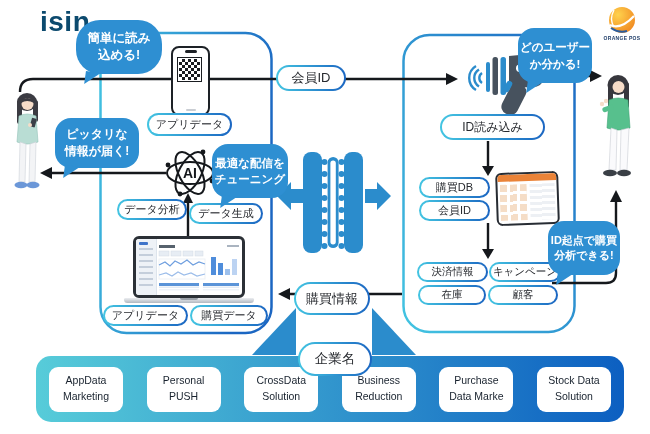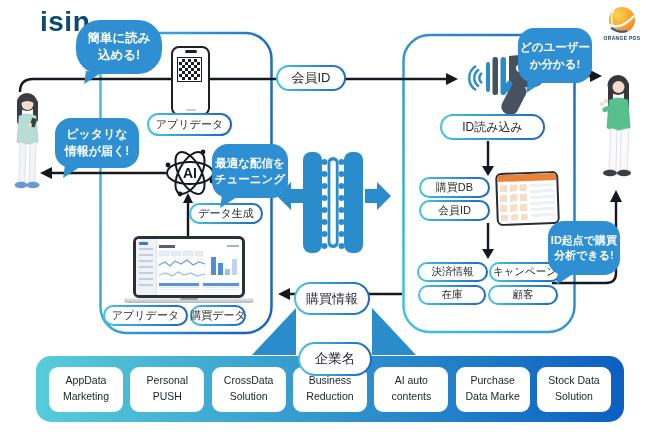--- a/index.html
+++ b/index.html
@@ -237,27 +237,30 @@
     <div class="pos-grid"></div>
     <div class="pos-list"></div>
   </div>
 
   <div class="pill" style="left:276px;top:65px;width:70px;height:26px;font-size:13px;">
       <span>会員ID</span>
     </div>
   <div class="pill" style="left:147px;top:113px;width:85px;height:23px;">
       <span>アプリデータ</span>
     </div>
+  <div class="pill" style="left:117px;top:199px;width:70px;height:21px;">
+      <span>データ分析</span>
+    </div>
   <div class="pill" style="left:189px;top:203px;width:74px;height:21px;">
       <span>データ生成</span>
     </div>
   <div class="pill" style="left:103px;top:305px;width:85px;height:21px;">
       <span>アプリデータ</span>
     </div>
-  <div class="pill" style="left:190px;top:305px;width:56px;height:21px;">
+  <div class="pill" style="left:190px;top:305px;width:78px;height:21px;">
       <span>購買データ</span>
     </div>
   <div class="pill" style="left:294px;top:282px;width:76px;height:33px;font-size:13px;">
       <span>購買情報</span>
     </div>
   <div class="pill" style="left:298px;top:342px;width:74px;height:34px;font-size:13.5px;z-index:6;">
       <span>企業名</span>
     </div>
   <div class="pill" style="left:440px;top:114px;width:105px;height:26px;font-size:12px;">
       <span>ID読み込み</span>
@@ -313,24 +316,20 @@
       </div>
     <div class="svc">
         <span>CrossData</span>
         <span>Solution</span>
       </div>
     <div class="svc">
         <span>Business</span>
         <span>Reduction</span>
       </div>
     <div class="svc">
-        <span>AI auto</span>
-        <span>contents</span>
-      </div>
-    <div class="svc">
         <span>Purchase</span>
         <span>Data Marke</span>
       </div>
     <div class="svc">
         <span>Stock Data</span>
         <span>Solution</span>
       </div>
   </div>
 
 </div>

